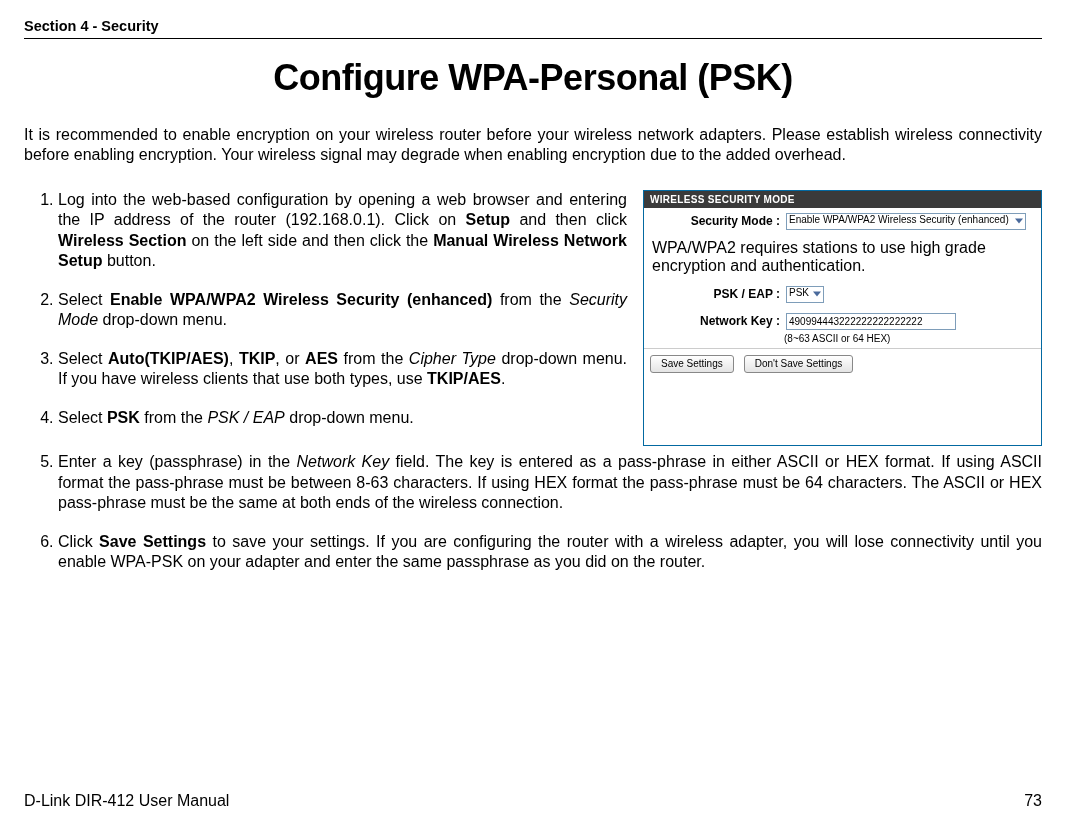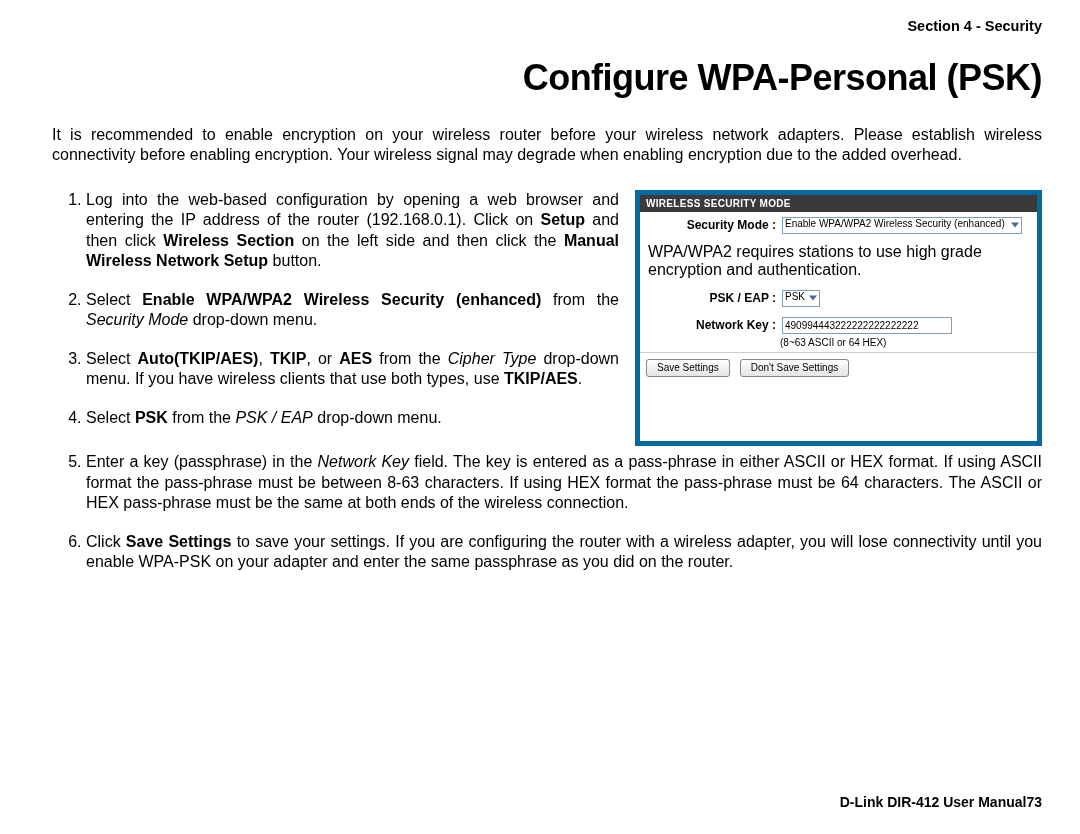--- a/index.html
+++ b/index.html
@@ -6,26 +6,25 @@
     margin: 0;
     padding: 0;
     width: 1080px;
     height: 834px;
     font-family: "Myriad Pro", "Segoe UI", Arial, sans-serif;
     color: #000;
     background: #fff;
     box-sizing: border-box;
   }
   .page {
-    padding: 18px 38px 24px 52px;
+    padding: 18px 38px 24px 24px;
     display: flex;
     flex-direction: column;
     height: 100%;
     box-sizing: border-box;
-    align-items: flex-end;
   }
   .section-header {
     font-weight: bold;
     font-size: 14.5px;
     padding-bottom: 2px;
   }
   .rule {
     border: 0;
     border-top: 1.5px solid #000;
     margin: 2px 0 0 0;
@@ -59,21 +58,21 @@
     margin-bottom: 18px;
     text-align: justify;
     line-height: 1.28;
   }
   .b { font-weight: bold; }
   .i { font-style: italic; }
   .panel {
     width: 397px;
     font-family: Verdana, Geneva, sans-serif;
     font-size: 10px;
-    border: 5px solid #0369a1;
+    border: 1px solid #0369a1;
     flex-shrink: 0;
   }
   .panel-header {
     background: #3a3a3a;
     color: #fff;
     font-weight: bold;
     padding: 3px 6px;
     font-size: 10px;
     letter-spacing: 0.3px;
   }
@@ -138,22 +137,22 @@
     cursor: pointer;
   }
   .footer-rule {
     border: 0;
     border-top: 1.5px solid #000;
     margin-top: auto;
   }
   .footer {
     display: flex;
     justify-content: space-between;
-    font-weight: bold;
-    font-size: 14px;
+    font-weight: normal;
+    font-size: 16px;
     padding-top: 4px;
     margin-top: 8px;
   }
 </style>
 </head>
 <body>
 
 <div class="page">
   <div class="section-header">Section 4 - Security</div>
   <hr class="rule">

